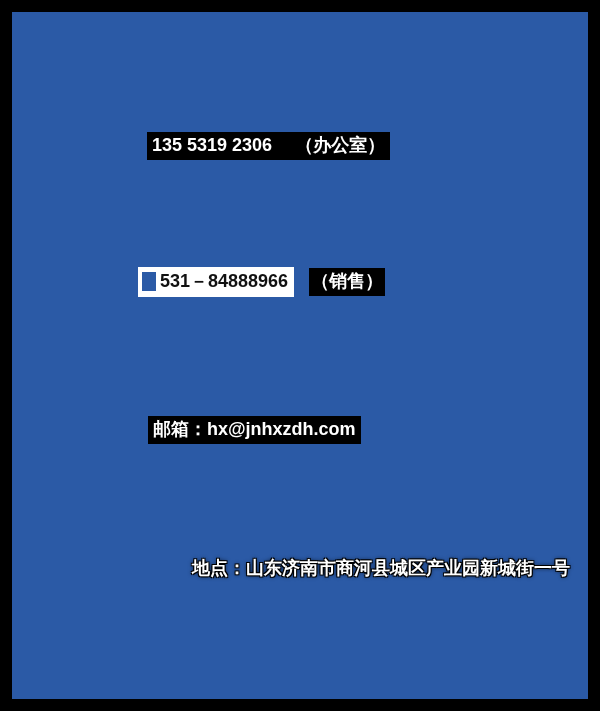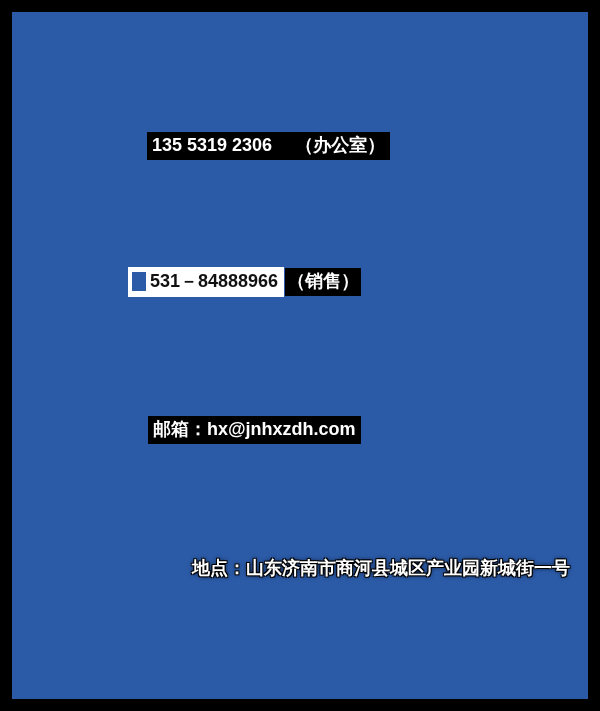--- a/index.html
+++ b/index.html
@@ -38,35 +38,35 @@
   .hlbox {
     background: var(--highlight);
     color: var(--text-light);
     padding: 3px 5px;
     display: inline-block;
   }
   
   .office-line { left: 135px; top: 120px; }
   .office-line .gap-label { margin-left: 18px; }
   
-  .sales-line { left: 116px; top: 255px; display: flex; align-items: center; }
+  .sales-line { left: 126px; top: 255px; display: flex; align-items: center; }
   .whitebox {
     background: var(--sales-box-bg);
     color: var(--sales-text);
     padding: 4px 6px 4px 4px;
     display: inline-flex;
     align-items: center;
   }
   .notch {
     display: inline-block;
     width: 14px; height: 19px;
     background: var(--background);
     margin-right: 4px;
   }
-  .sales-line .hlbox { margin-left: 1px; padding: 3px 2px; }
+  .sales-line .hlbox { margin-left: 15px; padding: 3px 2px; }
   
   .email-line { left: 136px; top: 396px; margin-top: 8px; }
   
   .address-line {
     left: 140px; top: 546px;
     text-shadow: -1px -1px 0 #000, 1px -1px 0 #000, -1px 1px 0 #000, 1px 1px 0 #000, 0 0 4px #000;
     padding-left: 40px;
   }
 </style>
 </head>

